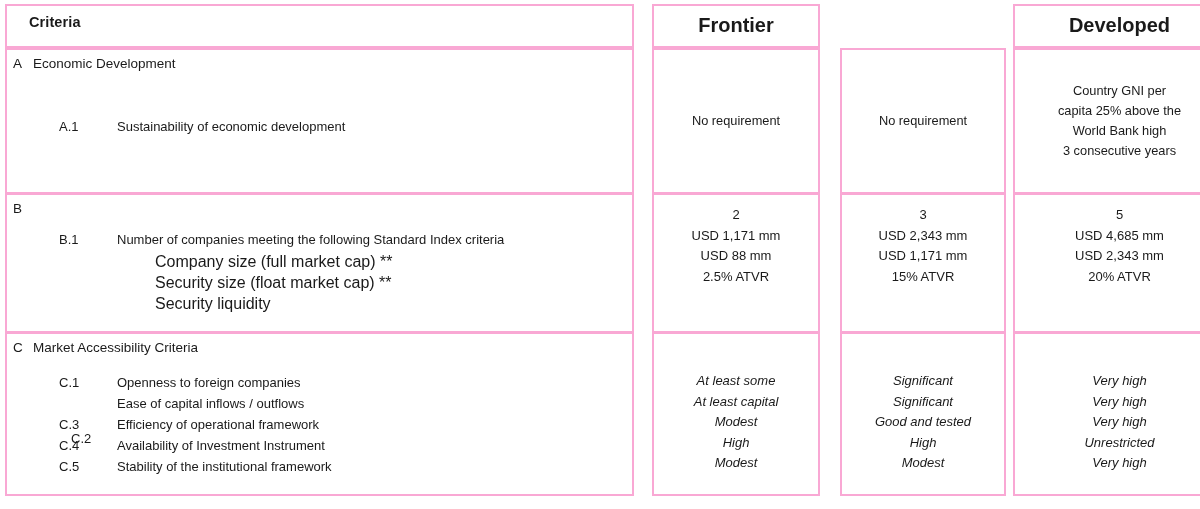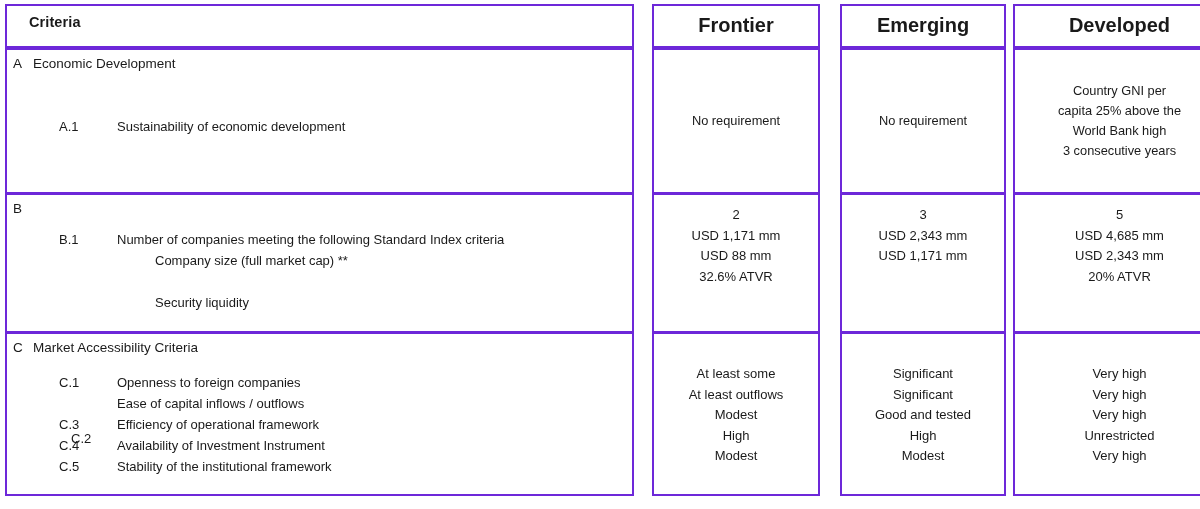--- a/index.html
+++ b/index.html
@@ -20,21 +20,21 @@
     position: relative;
     width: 1200px;
     height: 509px;
     background: #ffffff;
   }
 
   
   .box {
     position: absolute;
     background: #ffffff;
-    border: 2px solid #6d28d9;
+    border: 2px solid #f9a8d4;
   }
 
   
   .crit-col { left: 5px; width: 629px; }
 
   .crit-header {
     top: 4px;
     height: 44px;
   }
   .crit-header .title {
@@ -74,21 +74,21 @@
     width: 44px;
     text-align: left;
   }
   .sub-text {
     position: absolute;
     left: 110px;
   }
   .sub-indent {
     position: absolute;
     left: 148px;
-    font-size: 13px;
+    font-size: 16px;
     white-space: nowrap;
   }
 
   
   .vcol-frontier  { left: 652px;  width: 168px; }
   .vcol-emerging  { left: 840px;  width: 166px; }
   .vcol-developed { left: 1013px; width: 213px; }
 
   .v-header { top: 4px; height: 44px; }
   .v-header .vtitle {
@@ -108,21 +108,21 @@
     position: absolute;
     left: 4px; right: 4px;
     top: 50%;
     transform: translateY(-50%);
     text-align: center;
     font-size: 13px;
     line-height: 19px;
   }
   .v-cell-inner.block-a  { font-size: 12.8px; line-height: 20px; }
   .v-cell-inner.block-b  { top: 10px; transform: none; line-height: 20.5px; }
-  .v-cell-inner.block-c  { top: 30px; transform: none; line-height: 20.5px; }
+  .v-cell-inner.block-c  { top: 37px; transform: none; line-height: 20.5px; font-style: italic; }
   .v-line { display: block; white-space: nowrap; }
 </style>
 </head>
 <body>
 
 <div class="sheet">
 
   <div class="box crit-col crit-header">
     <span class="title">Criteria</span>
   </div>
@@ -139,20 +139,21 @@
 
   <div class="box crit-col crit-b">
     <span class="sec-letter" style="top:6px;">B</span>
 
     <div class="sub-row" style="top:37px;">
       <span class="sub-code" style="left:52px;">B.1</span>
       <span class="sub-text">Number of companies meeting the following Standard Index criteria</span>
     </div>
 
     <span class="sub-indent" style="top:58px;">Company size (full market cap) **</span>
+    <span class="sub-indent" style="top:79px;">Security size (float market cap) **</span>
     <span class="sub-indent" style="top:100px;">Security liquidity</span>
   </div>
 
   <div class="box crit-col crit-c">
     <span class="sec-letter" style="top:6px;">C</span>
     <span class="sec-name" style="top:6px;">Market Accessibility Criteria</span>
 
     <div class="sub-row" style="top:41px;">
       <span class="sub-code" style="left:52px;">C.1</span>
       <span class="sub-text">Openness to foreign companies</span>
@@ -183,49 +184,47 @@
     <div class="v-cell-inner block-a">
       <span class="v-line">No requirement</span>
     </div>
   </div>
 
   <div class="box vcol-frontier v-b">
     <div class="v-cell-inner block-b">
       <span class="v-line">2</span>
       <span class="v-line">USD 1,171 mm</span>
       <span class="v-line">USD 88 mm</span>
-      <span class="v-line">32.6% ATVR</span>
+      <span class="v-line">2.5% ATVR</span>
     </div>
   </div>
 
   <div class="box vcol-frontier v-c">
     <div class="v-cell-inner block-c">
       <span class="v-line">At least some</span>
-      <span class="v-line">At least outflows</span>
+      <span class="v-line">At least capital</span>
       <span class="v-line">Modest</span>
       <span class="v-line">High</span>
       <span class="v-line">Modest</span>
     </div>
   </div>
 
-  <div class="box vcol-emerging v-header">
-    <span class="vtitle">Emerging</span>
-  </div>
 
   <div class="box vcol-emerging v-a">
     <div class="v-cell-inner block-a">
       <span class="v-line">No requirement</span>
     </div>
   </div>
 
   <div class="box vcol-emerging v-b">
     <div class="v-cell-inner block-b">
       <span class="v-line">3</span>
       <span class="v-line">USD 2,343 mm</span>
       <span class="v-line">USD 1,171 mm</span>
+      <span class="v-line">15% ATVR</span>
     </div>
   </div>
 
   <div class="box vcol-emerging v-c">
     <div class="v-cell-inner block-c">
       <span class="v-line">Significant</span>
       <span class="v-line">Significant</span>
       <span class="v-line">Good and tested</span>
       <span class="v-line">High</span>
       <span class="v-line">Modest</span>

